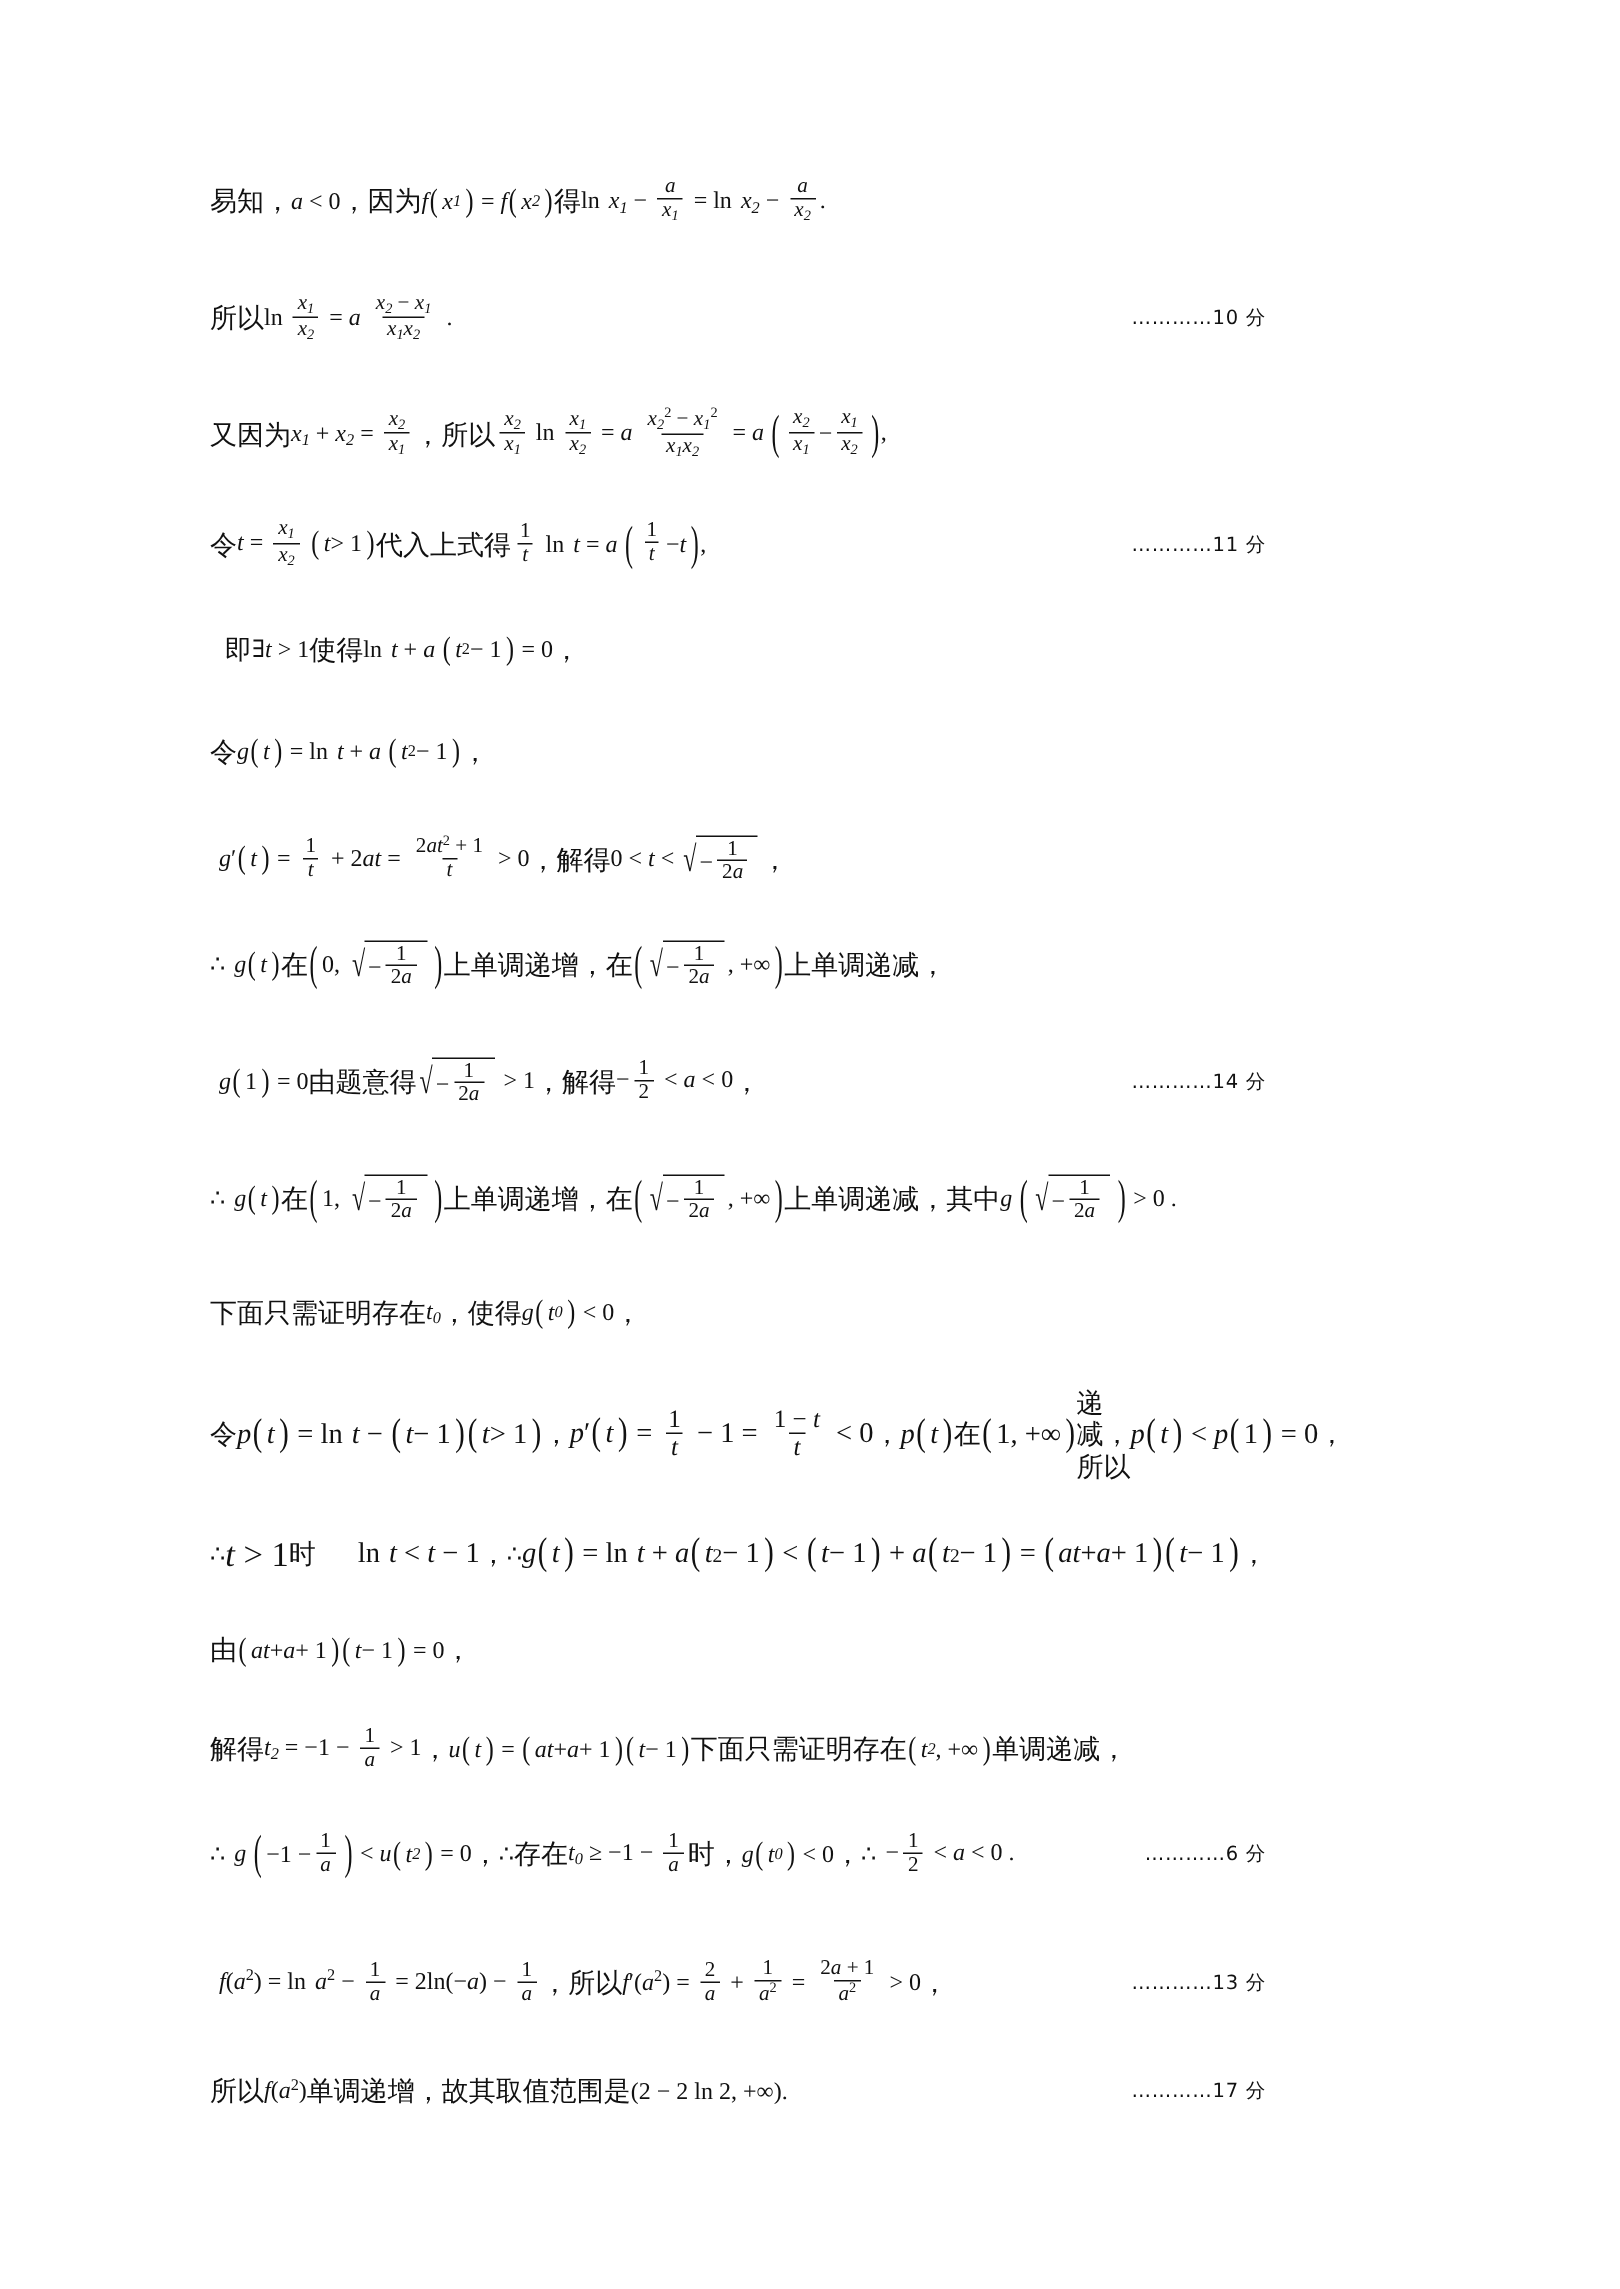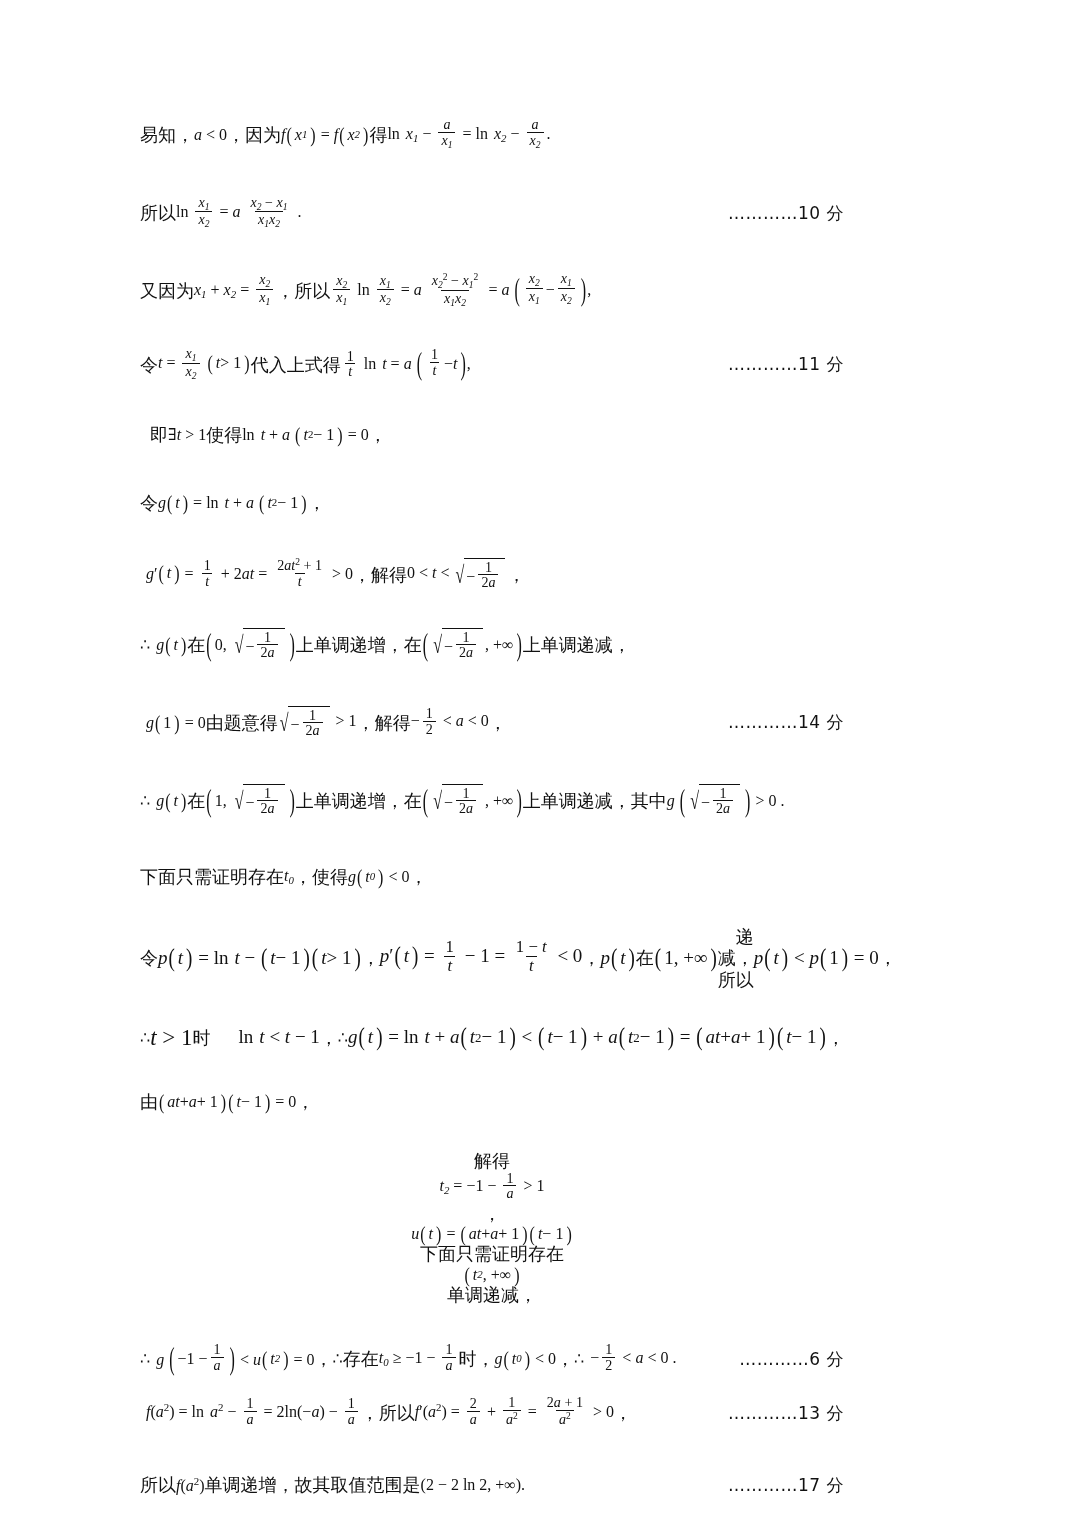--- a/index.html
+++ b/index.html
@@ -14,21 +14,20 @@
     color: #111111;
     position: relative;
     overflow: hidden;
   }
   .page {
     width: 984px;
     height: 1526px;
     position: relative;
     box-sizing: border-box;
     padding: 100px 140px 64px 140px;
-    text-align: right;
   }
   .line {
     position: relative;
     display: flex;
     align-items: center;
     font-size: 19px;
     line-height: 1.2;
     margin: 0 0 0 0;
     min-height: 34px;
   }
@@ -42,21 +41,21 @@
     font-size: 16px;
     white-space: nowrap;
   }
   .up {
     font-style: normal;
   }
   .score {
     position: absolute;
     right: 0;
     font-family: "DejaVu Sans", "Liberation Sans", sans-serif;
-    font-size: 17px;
+    font-size: 13px;
     white-space: nowrap;
     letter-spacing: 0.5px;
   }
   
   .frac {
     display: inline-flex;
     flex-direction: column;
     align-items: center;
     vertical-align: middle;
     margin: 0 3px;
@@ -698,21 +697,21 @@
             <i>t</i> 
             <span class="up">− 1</span>
           </span>
           <span class="paren tall1">)</span>
         </span>
       <span class="up">= 0</span>
     </span>
     <span class="body-text">，</span>
   </div>
 
-  <div class="line" style="margin-top:32px;flex-direction:column;">
+  <div class="line" style="margin-top:32px;">
     <span class="body-text">解得</span>
     <span class="math">
       <i>t</i><sub>2</sub> <span class="up">= −1 −</span>
       <span class="frac">
           <span class="num"><span class="up">1</span></span>
           <span class="den"><i>a</i></span>
         </span>
       <span class="up">&gt; 1</span>
     </span>
     <span class="body-text">，</span>
@@ -813,21 +812,21 @@
     <span class="math">
       <span class="up">−</span><span class="frac">
           <span class="num"><span class="up">1</span></span>
           <span class="den"><span class="up">2</span></span>
         </span>
       <span class="up">&lt;</span> <i>a</i> <span class="up">&lt; 0 .</span>
     </span>
     <span class="score">…………6 分</span>
   </div>
 
-  <div class="line" style="margin-top:20px; padding-left:6px;">
+  <div class="line" style="margin-top:52px; padding-left:6px;">
     <span class="math">
       <i>f</i><span class="up">(</span><i>a</i><sup class="up">2</sup><span class="up">)</span>
       <span class="up">=</span> <span class="up">ln</span><span class="sp"></span><i>a</i><sup class="up">2</sup> <span class="up">−</span>
       <span class="frac">
           <span class="num"><span class="up">1</span></span>
           <span class="den"><i>a</i></span>
         </span>
       <span class="up">= 2ln(−</span><i>a</i><span class="up">)</span> <span class="up">−</span>
       <span class="frac">
           <span class="num"><span class="up">1</span></span>

